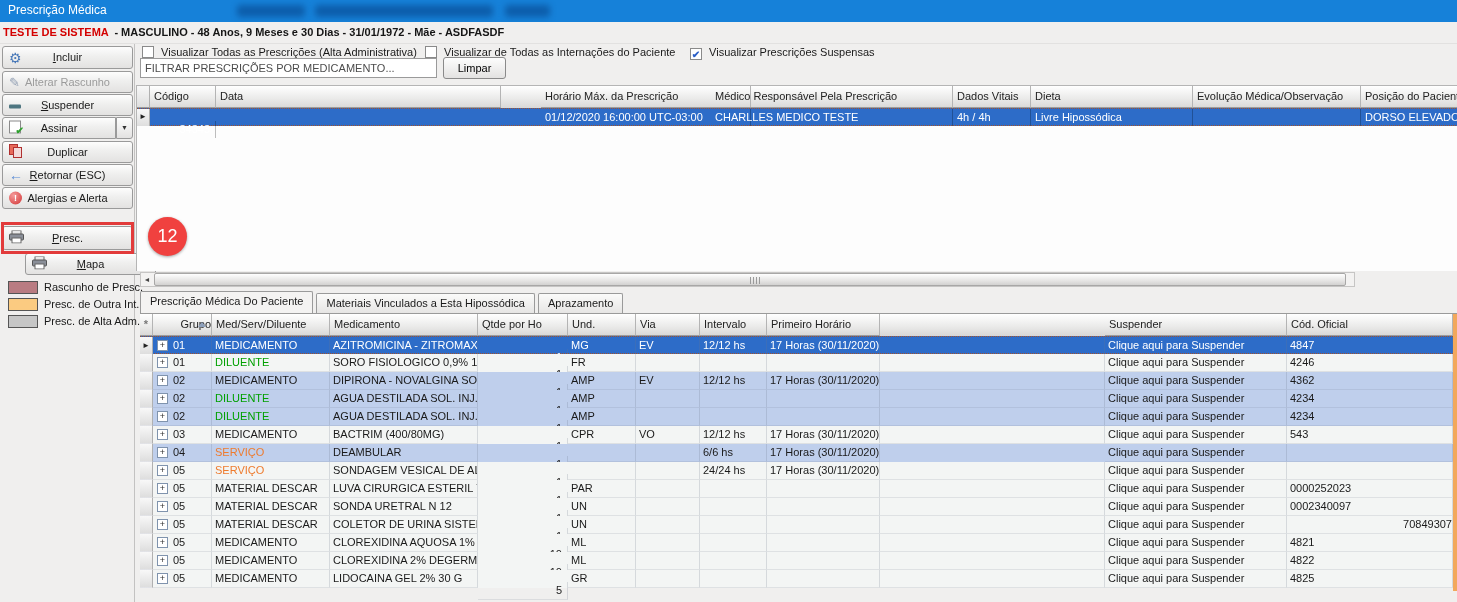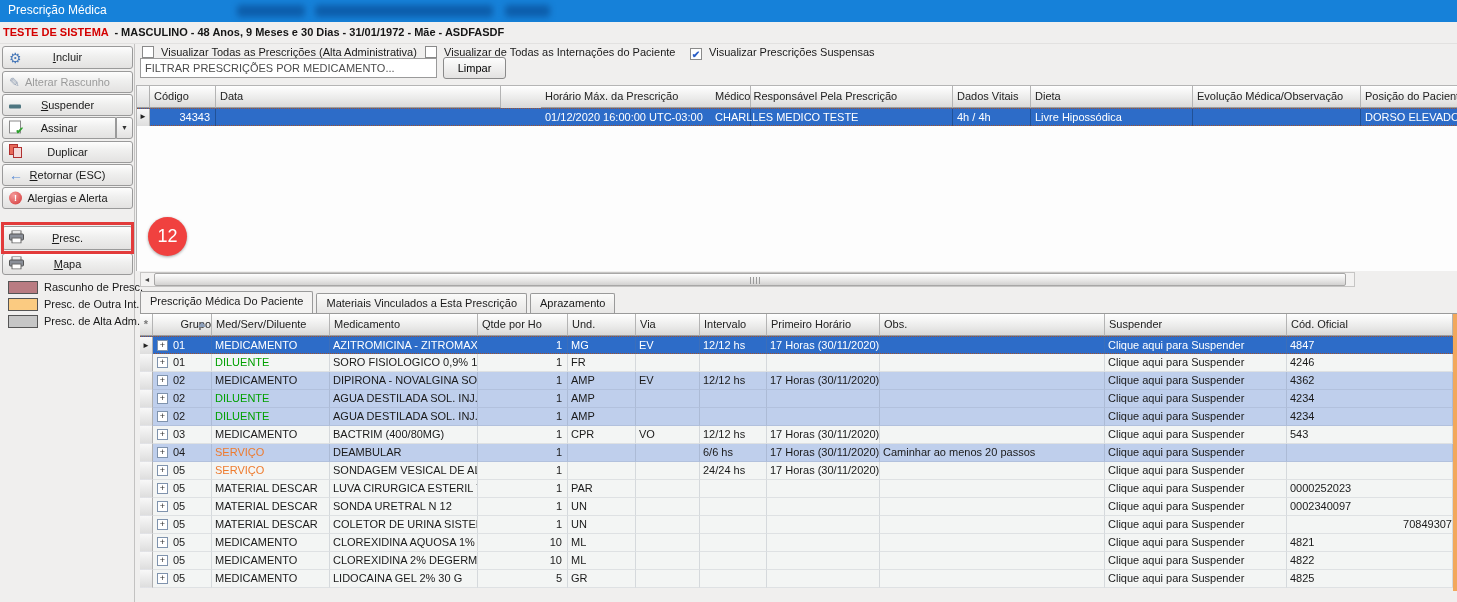--- a/index.html
+++ b/index.html
@@ -47,21 +47,21 @@
   .limpar { position:absolute; left:443px; top:57px; width:63px; height:22px; background:linear-gradient(#fdfdfd,#e3e2e1); border:1px solid #8a8a8a; border-radius:3px; font-family:"Liberation Sans",sans-serif; font-size:11px; }
   
   .top-grid { position:absolute; left:136px; top:85px; width:1321px; height:186px; background:#fdfdfd; border-top:1px solid #b5b5b5; border-left:1px solid #b5b5b5; }
   .tg-header { position:absolute; left:0; top:0; width:1321px; height:22px; background:linear-gradient(#ffffff,#ebebea 55%,#d9d8d7); }
   .tg-hcell { position:absolute; top:0; height:22px; line-height:21px; padding-left:4px; border-right:1px solid #b4b4b4; border-bottom:1px solid #9c9c9c; overflow:hidden; white-space:nowrap; color:#222; }
   .tg-row { position:absolute; left:0; top:22px; width:1321px; height:18px; background:var(--selection-bg,#2d6cc8); color:#fff; border-top:1px dotted #a0522d; border-bottom:1px dotted #a0522d; }
   .tg-cell { position:absolute; top:0; height:17px; line-height:16px; padding-left:4px; border-right:1px solid rgba(0,0,0,.25); overflow:hidden; white-space:nowrap; }
   .tg-ind { left:0; width:13px; background:linear-gradient(#f8f8f8,#dedede); border-right:1px solid #b0b0b0; color:#222; font-size:8px; text-align:center; padding:0; }
   .tc0{left:13px;width:66px;} .tc1{left:79px;width:285px;} .tc2{left:364px;width:210px;margin-left:40px;} .tc3{left:574px;width:242px;}
   .tc4{left:816px;width:78px;} .tc5{left:894px;width:162px;} .tc6{left:1056px;width:168px;} .tc7{left:1224px;width:97px;}
-  .num { text-align:right; padding-right:5px; }
+  .num { text-align:right; padding-right:5px;margin-top:12px; }
   
   .hscroll { position:absolute; left:140px; top:272px; width:1215px; height:15px; background:#f3f2f1; border:1px solid #c6c5c4; }
   .hs-arrow { position:absolute; left:0; top:0; width:12px; height:13px; text-align:center; line-height:13px; font-size:7px; color:#444; }
   .hs-thumb { position:absolute; left:13px; top:0; width:1192px; height:13px; background:linear-gradient(#fefefe,#e6e5e4 60%,#d2d1d0); border:1px solid #a8a7a6; border-radius:2px; }
   .hs-grip { position:absolute; left:50%; top:3px; width:10px; height:7px;
     background:repeating-linear-gradient(90deg,#9a9a9a 0 1px,transparent 1px 3px); }
   
   .tabs { position:absolute; left:140px; top:291px; height:22px; display:flex; gap:3px; align-items:flex-end; }
   .tab { height:20px; line-height:19px; padding:0 9px; background:linear-gradient(#fbfbfa,#e6e5e4); border:1px solid #9a9a9a; border-bottom:none; border-radius:2px 2px 0 0; white-space:nowrap; }
   .tab.active { height:22px; background:#f4f3f2; z-index:3; position:relative; }
@@ -130,21 +130,21 @@
   </div>
   <div class="presc-outline"></div>
   <div class="sbtn" style="top:182px;height:24px;line-height:22px;">
     <span class="ico"><svg width="15" height="13">
           <rect x="3" y="0" width="9" height="4" fill="#e9e9e9" stroke="#666"></rect>
           <rect x="0.5" y="3.5" width="14" height="6" rx="1" fill="#8a8f98" stroke="#555"></rect>
           <rect x="3" y="7.5" width="9" height="5" fill="#fff" stroke="#666"></rect>
         </svg></span>
     <span><u>P</u>resc.</span>
   </div>
-  <div class="sbtn" style="top:209px;">
+  <div class="sbtn" style="top:209px;margin-left:23px;">
     <span class="ico"><svg width="15" height="13">
           <rect x="3" y="0" width="9" height="4" fill="#e9e9e9" stroke="#666"></rect>
           <rect x="0.5" y="3.5" width="14" height="6" rx="1" fill="#8a8f98" stroke="#555"></rect>
           <rect x="3" y="7.5" width="9" height="5" fill="#fff" stroke="#666"></rect>
         </svg></span>
     <span><u>M</u>apa</span>
   </div>
   <div class="legend-row" style="top:236px;">
     <span class="swatch" style="background: rgb(185, 124, 130);"></span>
     <span class="legend-lbl">Rascunho de Presc.</span>
@@ -202,37 +202,36 @@
 
 <div class="hscroll">
   <div class="hs-arrow">◄</div>
   <div class="hs-thumb">
       <div class="hs-grip"></div>
     </div>
 </div>
 
 <div class="tabs">
   <div class="tab active">Prescrição Médica Do Paciente</div>
-  <div class="tab">Materiais Vinculados a Esta Prescrição</div>
+  <div class="tab">Materiais Vinculados a Esta Hipossódica</div>
   <div class="tab">Aprazamento</div>
 </div>
 
 <div class="items-grid">
   <div class="edge-accent"></div>
 <div class="ig-header">
       <div class="ig-hcell ig-hind" style="left: 0px; width: 13px;">*</div>
       <div class="ig-hcell" style="left: 13px; width: 59px; text-align: right;">Grupo<span class="sort-arrow"></span></div>
       <div class="ig-hcell" style="left: 72px; width: 118px;">Med/Serv/Diluente</div>
       <div class="ig-hcell" style="left: 190px; width: 148px;">Medicamento</div>
       <div class="ig-hcell" style="left: 338px; width: 90px;">Qtde por Ho</div>
       <div class="ig-hcell" style="left: 428px; width: 68px;">Und.</div>
       <div class="ig-hcell" style="left: 496px; width: 64px;">Via</div>
       <div class="ig-hcell" style="left: 560px; width: 67px;">Intervalo</div>
       <div class="ig-hcell" style="left: 627px; width: 113px;">Primeiro Horário</div>
-      <div class="ig-hcell" style="left: 740px; width: 225px;">Obs.</div>
       <div class="ig-hcell" style="left: 965px; width: 182px;">Suspender</div>
       <div class="ig-hcell" style="left: 1147px; width: 166px;">Cód. Oficial</div>
     </div>
     <div class="ig-row sel" style="top: 22px;">
       <div class="ig-cell ind" style="left: 0px; width: 13px;">►</div>
       <div class="ig-cell" style="left: 13px; width: 59px;"><span class="expand">+</span>01</div>
       <div class="ig-cell" style="left: 72px; width: 118px;">MEDICAMENTO</div>
       <div class="ig-cell" style="left: 190px; width: 148px;">AZITROMICINA - ZITROMAX PO</div>
       <div class="ig-cell num" style="left: 338px; width: 90px;">1</div>
       <div class="ig-cell" style="left: 428px; width: 68px;">MG</div>
@@ -316,21 +315,20 @@
     <div class="ig-row zeb" style="top: 130px;">
       <div class="ig-cell ind" style="left: 0px; width: 13px;"></div>
       <div class="ig-cell" style="left: 13px; width: 59px;"><span class="expand">+</span>04</div>
       <div class="ig-cell t-orange" style="left: 72px; width: 118px;">SERVIÇO</div>
       <div class="ig-cell" style="left: 190px; width: 148px;">DEAMBULAR</div>
       <div class="ig-cell num" style="left: 338px; width: 90px;">1</div>
       <div class="ig-cell" style="left: 428px; width: 68px;"></div>
       <div class="ig-cell" style="left: 496px; width: 64px;"></div>
       <div class="ig-cell" style="left: 560px; width: 67px;">6/6 hs</div>
       <div class="ig-cell" style="left: 627px; width: 113px;">17 Horas (30/11/2020)</div>
-      <div class="ig-cell" style="left: 740px; width: 225px;">Caminhar ao menos 20 passos</div>
       <div class="ig-cell" style="left: 965px; width: 182px;">Clique aqui para Suspender</div>
       <div class="ig-cell" style="left: 1147px; width: 166px;"></div>
     </div>
     <div class="ig-row" style="top: 148px;">
       <div class="ig-cell ind" style="left: 0px; width: 13px;"></div>
       <div class="ig-cell" style="left: 13px; width: 59px;"><span class="expand">+</span>05</div>
       <div class="ig-cell t-orange" style="left: 72px; width: 118px;">SERVIÇO</div>
       <div class="ig-cell" style="left: 190px; width: 148px;">SONDAGEM VESICAL DE ALíVIO</div>
       <div class="ig-cell num" style="left: 338px; width: 90px;">1</div>
       <div class="ig-cell" style="left: 428px; width: 68px;"></div>

